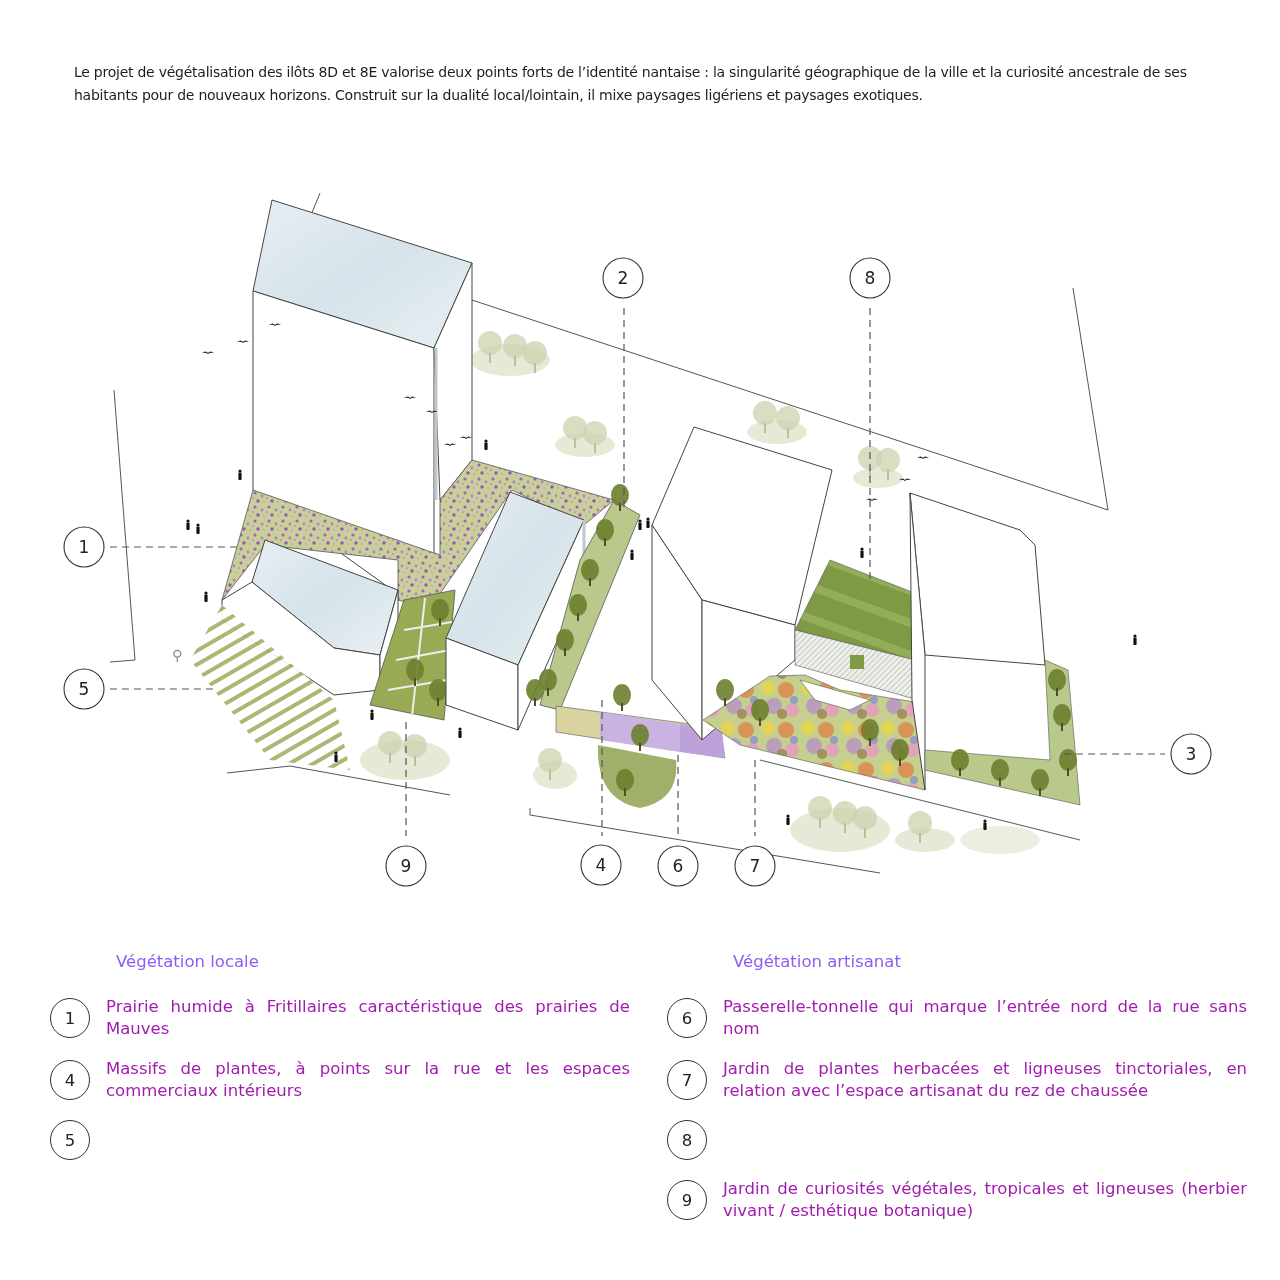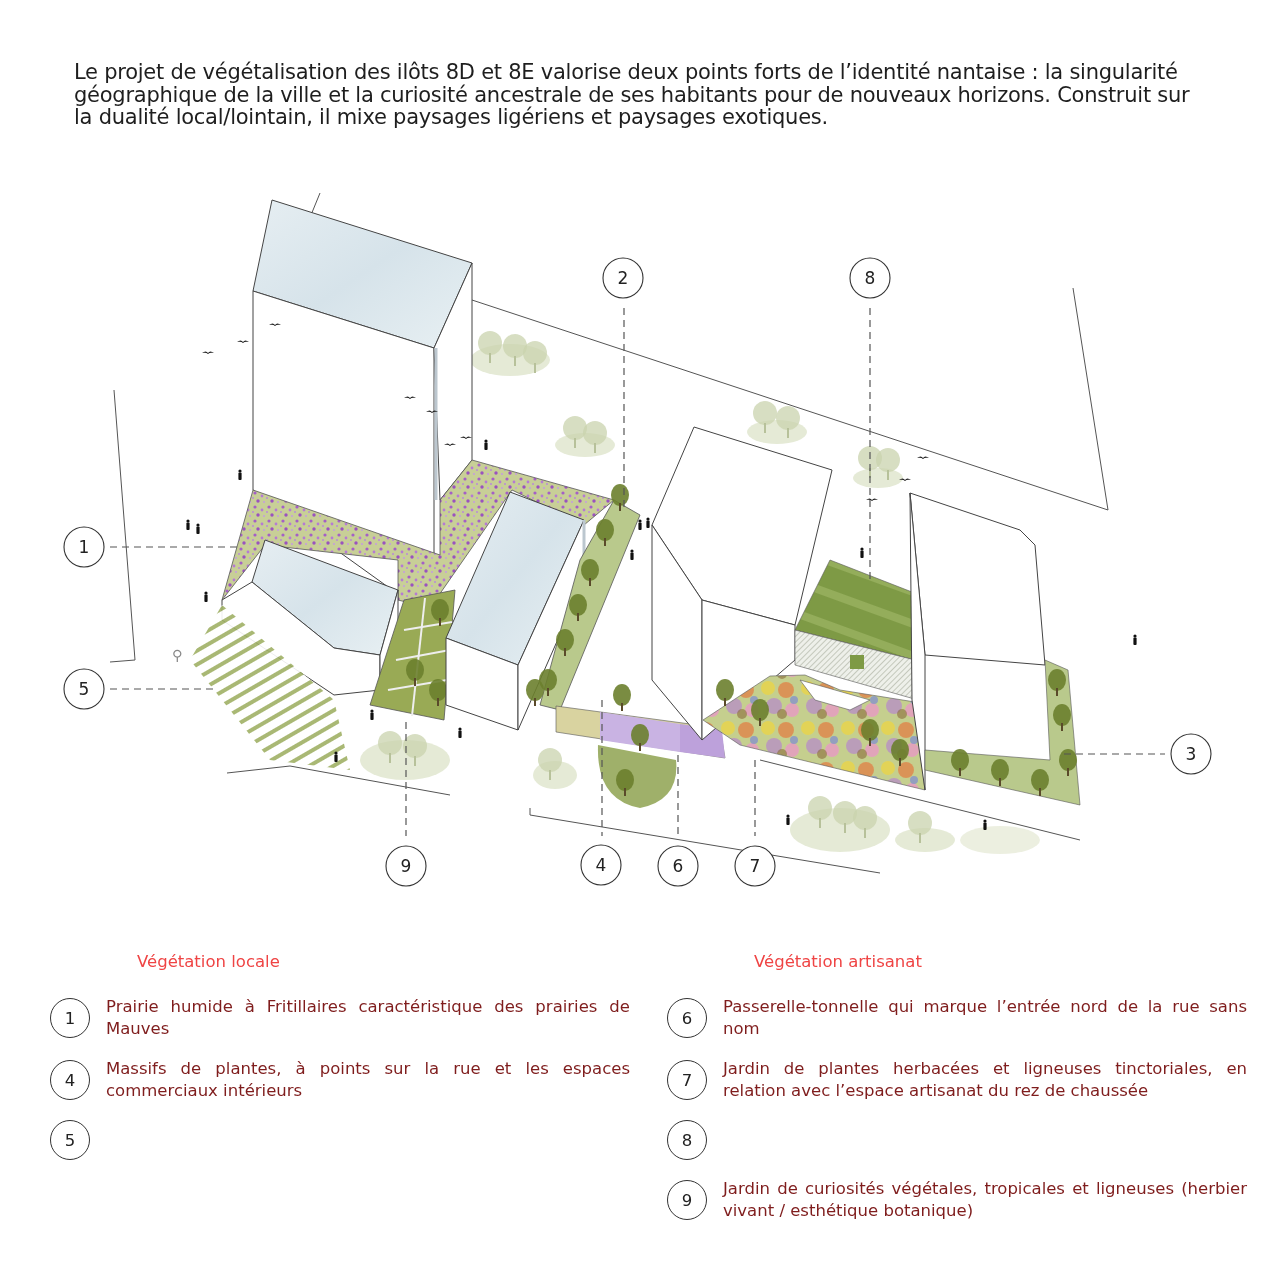--- a/index.html
+++ b/index.html
@@ -1,35 +1,35 @@
 <!DOCTYPE html>
 <html><head>
 <meta charset="utf-8">
 <style>
   html, body { margin: 0; padding: 0; background: #ffffff; }
   body { width: 1280px; height: 1280px; position: relative; overflow: hidden;
          font-family: "DejaVu Sans", "Liberation Sans", sans-serif; color: #222; }
   .intro { position: absolute; left: 74px; top: 61px; width: 1140px;
-           font-size: 21px; line-height: 22.5px; letter-spacing: -0.25px; color: #1e1e1e; }
+           font-size: 14px; line-height: 22.5px; letter-spacing: -0.25px; color: #1e1e1e; }
   #diagram { position: absolute; left: 0; top: 0; }
   .callout circle { fill: #fff; stroke: #333; stroke-width: 1.1; }
   .callout text { font-family: "DejaVu Sans", sans-serif; font-size: 17px; fill: #222; text-anchor: middle; dominant-baseline: central; }
   .leader { stroke: #555; stroke-width: 1.2; stroke-dasharray: 7 5; fill: none; }
   .outline { stroke: #555; stroke-width: 1; fill: none; }
   .bldg { fill: #ffffff; stroke: #444; stroke-width: 1; }
   .roof { fill: url(#roofGrad); stroke: #444; stroke-width: 1; }
   .legend-col { position: absolute; top: 952px; width: 580px; }
   .legend-col.left { left: 50px; }
   .legend-col.right { left: 667px; }
-  .legend-heading { margin-left: 87px; font-size: 16.5px; color: #ef4444; height: 26px; }
+  .legend-heading { margin-left: 66px; font-size: 16.5px; color: #8b5cf6; height: 26px; }
   .legend-item { display: flex; align-items: center; margin-top: 18px; }
   .legend-badge { flex: 0 0 40px; width: 40px; height: 40px; border: 1px solid #333; border-radius: 50%;
                   display: flex; align-items: center; justify-content: center; font-size: 16.5px;
                   margin-right: 16px; box-sizing: border-box; background: #fff; }
-  .legend-text { flex: 1; font-size: 16.5px; line-height: 22px; text-align: justify; color: #7f1d1d; }
+  .legend-text { flex: 1; font-size: 16.5px; line-height: 22px; text-align: justify; color: #a21caf; }
 </style>
 </head>
 <body>
 
 <div class="intro">Le projet de végétalisation des ilôts 8D et 8E valorise deux points forts de l’identité nantaise : la singularité géographique de la ville et la curiosité ancestrale de ses habitants pour de nouveaux horizons. Construit sur la dualité local/lointain, il mixe paysages ligériens et paysages exotiques.</div>
 
 <svg id="diagram" width="1280" height="940" viewBox="0 0 1280 940">
   <defs>
     <linearGradient id="roofGrad" x1="0" y1="0" x2="1" y2="1">
       <stop offset="0" stop-color="#e6eef2"></stop>

